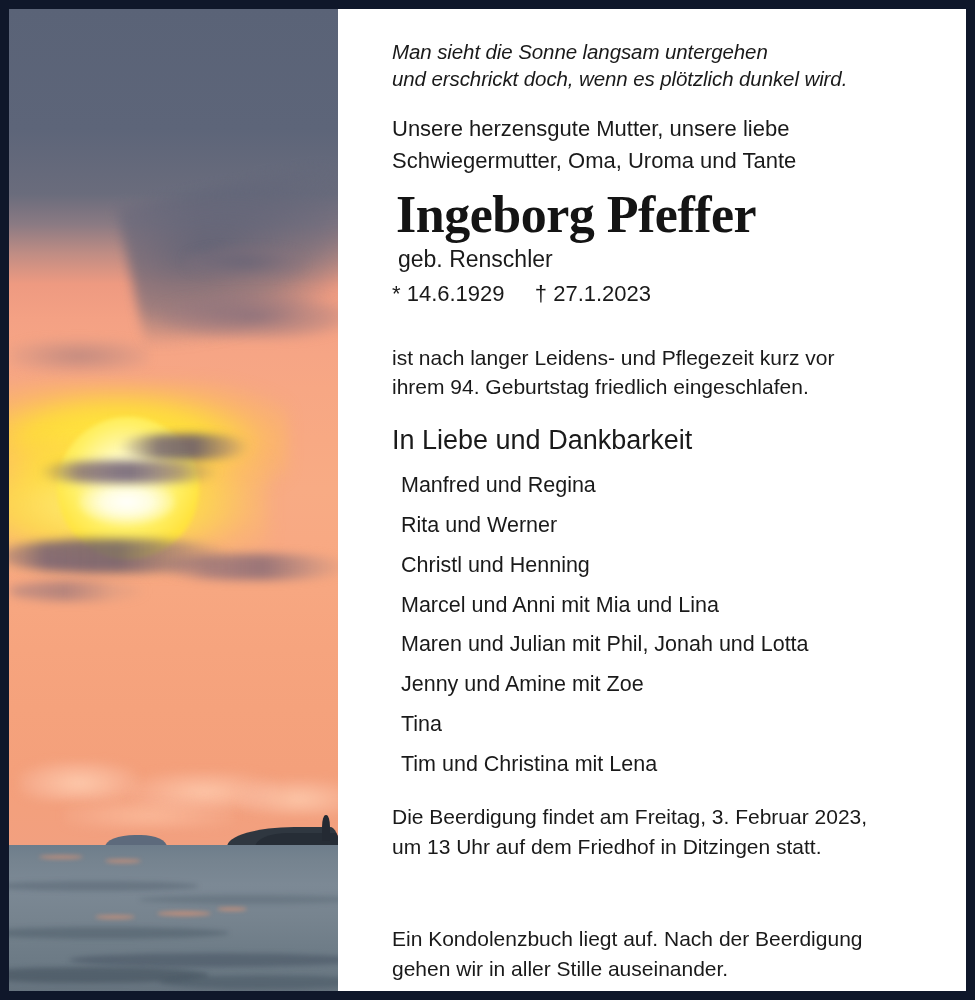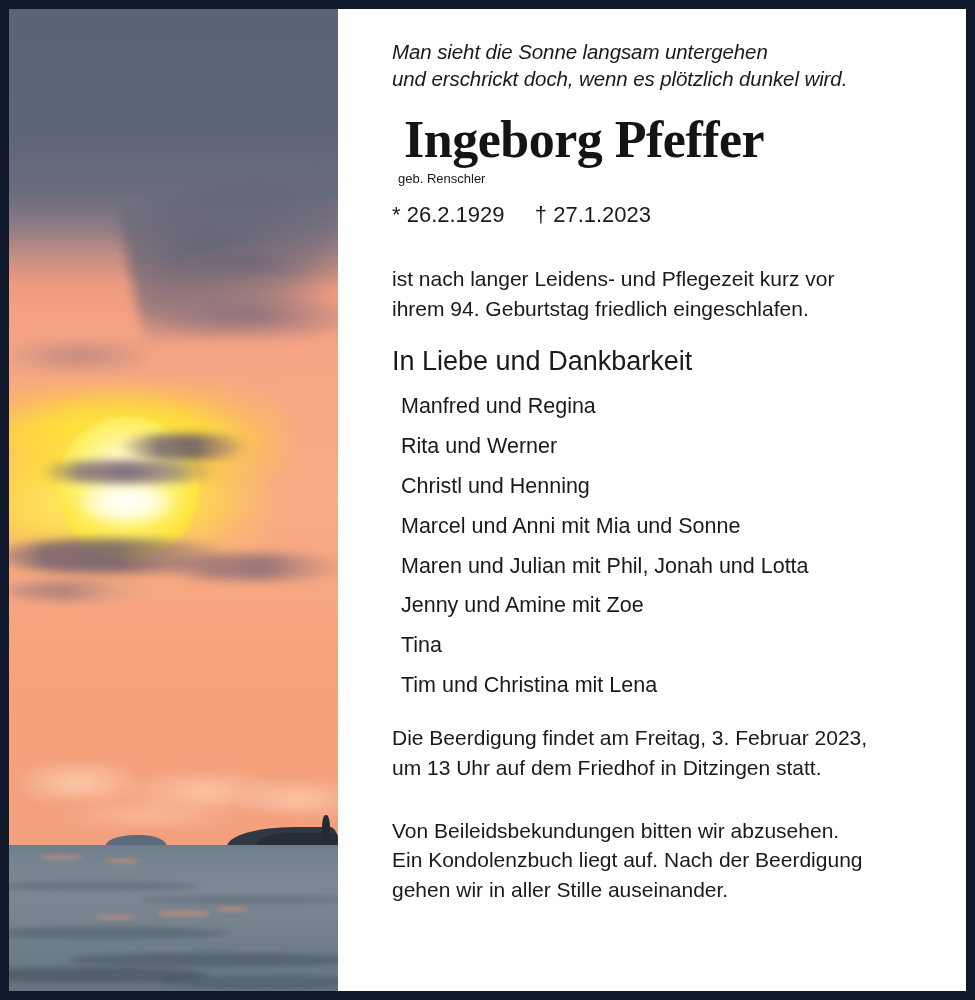--- a/index.html
+++ b/index.html
@@ -291,28 +291,28 @@
     line-height: 1.42;
     margin: 0 0 8px 0;
   }
 
   .name {
     font-family: "Liberation Serif", "DejaVu Serif", serif;
     font-weight: bold;
     font-size: 52px;
     line-height: 1.05;
     letter-spacing: -0.5px;
-    margin: 12px 0 2px 12px;
+    margin: 12px 0 2px 4px;
     color: #141414;
   }
 
   .maiden {
-    font-size: 13px;
+    font-size: 23px;
     line-height: 1.35;
-    margin: 0 0 13px 6px;
+    margin: 0 0 4px 6px;
   }
 
   .dates {
     font-size: 22px;
     line-height: 1.35;
     margin: 0 0 34px 0;
   }
   .dates .sep { display: inline-block; width: 18px; }
 
   .para {
@@ -390,56 +390,60 @@
     <div class="wave" style="left:150px; top:966px; width:210px; height:14px; background:rgba(48,62,77,0.3);"></div>
   </div>
 
   <div class="content">
 
     <p class="quote">
       <span>Man sieht die Sonne langsam untergehen</span><br>
       <span>und erschrickt doch, wenn es plötzlich dunkel wird.</span>
     </p>
 
+    <p class="intro">
+      <span>Unsere herzensgute Mutter, unsere liebe</span><br>
+      <span>Schwiegermutter, Oma, Uroma und Tante</span>
+    </p>
 
     <h1 class="name">Ingeborg Pfeffer</h1>
 
     <p class="maiden">geb. Renschler</p>
 
     <p class="dates">
       <span>*</span>
-      <span>26.2.1929</span>
+      <span>14.6.1929</span>
       <span class="sep"></span>
       <span>†</span>
       <span>27.1.2023</span>
     </p>
 
     <p class="para">
       <span>ist nach langer Leidens- und Pflegezeit kurz vor</span><br>
       <span>ihrem 94. Geburtstag friedlich eingeschlafen.</span>
     </p>
 
     <p class="lead-in">In Liebe und Dankbarkeit</p>
 
     <ul class="survivors">
       <li>Manfred und Regina</li>
       <li>Rita und Werner</li>
       <li>Christl und Henning</li>
-      <li>Marcel und Anni mit Mia und Sonne</li>
+      <li>Marcel und Anni mit Mia und Lina</li>
       <li>Maren und Julian mit Phil, Jonah und Lotta</li>
       <li>Jenny und Amine mit Zoe</li>
       <li>Tina</li>
       <li>Tim und Christina mit Lena</li>
     </ul>
 
     <p class="para funeral">
       <span>Die Beerdigung findet am Freitag, 3. Februar 2023,</span><br>
       <span>um 13 Uhr auf dem Friedhof in Ditzingen statt.</span>
     </p>
 
     <p class="para closing">
-      <span>Von Beileidsbekundungen bitten wir abzusehen.</span><br>
+      <br>
       <span>Ein Kondolenzbuch liegt auf. Nach der Beerdigung</span><br>
       <span>gehen wir in aller Stille auseinander.</span>
     </p>
 
   </div>
 </div>
 
 </body></html>

